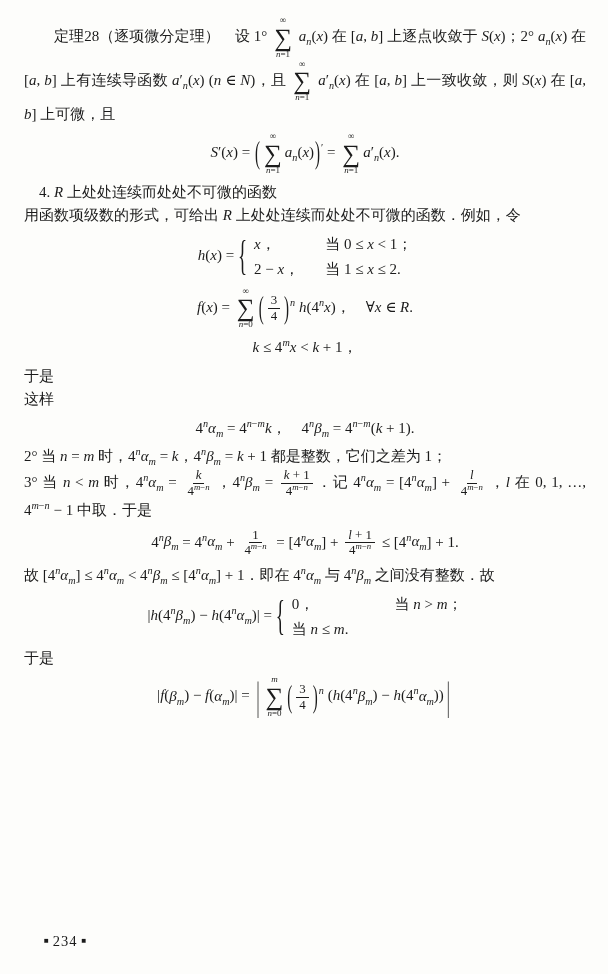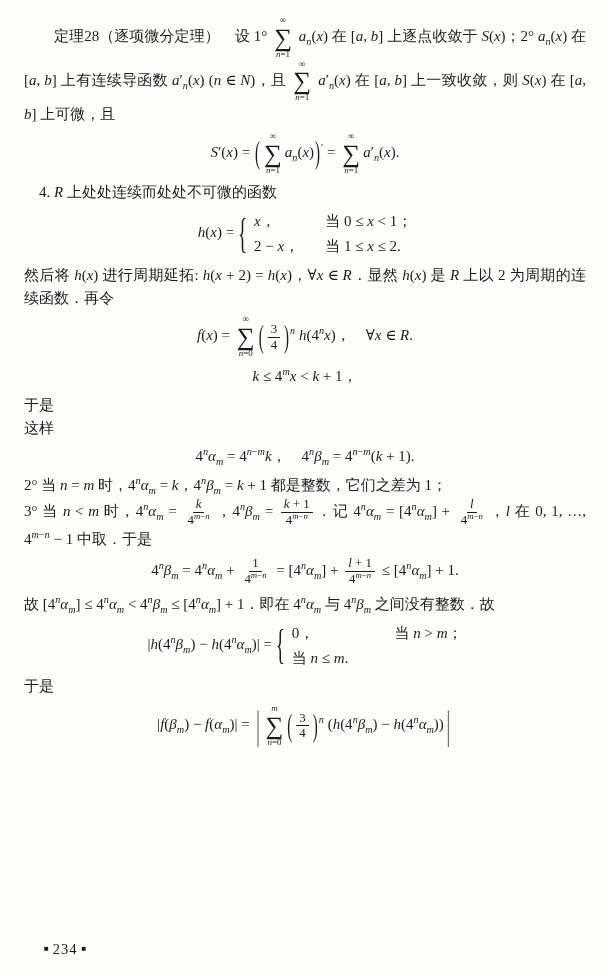--- a/index.html
+++ b/index.html
@@ -35,21 +35,21 @@
   .fr .fn{border-bottom:1px solid currentColor;padding:0 3px}
   .fr .fd{padding:0 3px}
   
   .bp{display:inline-block;transform:scaleY(2.15);vertical-align:middle;margin:0 1px}
   .vb{display:inline-block;transform:scaleY(2.6);vertical-align:middle;margin:0 3px}
   .brc{display:inline-block;transform:scaleY(2.25);vertical-align:middle;font-size:19px;margin-right:7px}
   
   .cases{display:inline-flex;align-items:center;vertical-align:middle;text-align:left;text-indent:0}
   .cases .cc{display:grid;grid-template-columns:auto auto;column-gap:26px;row-gap:2px}
   .cases.wide .cc{column-gap:46px}
-  .footer{position:absolute;left:40px;bottom:14px;font-size:14.5px;letter-spacing:1px}
+  .footer{position:absolute;left:40px;bottom:22px;font-size:14.5px;letter-spacing:1px}
   .footer .mk{font-size:8px;vertical-align:3px;letter-spacing:0;margin:0 4px}
 </style>
 </head>
 <body>
 
 <div class="page">
 
   <div class="para ind"><b>定理28（逐项微分定理）</b>　设 1° <span class="ms">
         <span class="mt">∞</span>
         <span class="sg">∑</span>
@@ -65,32 +65,32 @@
         <span class="sg">∑</span>
         <span class="mb"><i>n</i>=1</span>
       </span><i>a<sub>n</sub></i>(<i>x</i>)<span class="bp">)</span><sup>′</sup> = <span class="ms">
         <span class="mt">∞</span>
         <span class="sg">∑</span>
         <span class="mb"><i>n</i>=1</span>
       </span><i>a</i>′<sub><i>n</i></sub>(<i>x</i>).</div>
 
   <div class="para ind1 mt6">4. <b><i>R</i></b> 上处处连续而处处不可微的函数</div>
 
+  <div class="para">用函数项级数的形式，可给出 <b><i>R</i></b> 上处处连续而处处不可微的函数．例如，令</div>
 
   <div class="disp"><i>h</i>(<i>x</i>) = <span class="cases">
         <span class="brc">{</span>
         <span class="cc">
           <span><i>x</i>，</span>
           <span>当 0 ≤ <i>x</i> &lt; 1；</span>
           <span>2 − <i>x</i>，</span>
           <span>当 1 ≤ <i>x</i> ≤ 2.</span>
         </span>
       </span></div>
 
-  <div class="para">然后将 <i>h</i>(<i>x</i>) 进行周期延拓: <i>h</i>(<i>x</i> + 2) = <i>h</i>(<i>x</i>)，∀<i>x</i> ∈ <b><i>R</i></b>．显然 <i>h</i>(<i>x</i>) 是 <b><i>R</i></b> 上以 2 为周期的连续函数．再令</div>
 
   <div class="disp"><i>f</i>(<i>x</i>) = <span class="ms">
         <span class="mt">∞</span>
         <span class="sg">∑</span>
         <span class="mb"><i>n</i>=0</span>
       </span><span class="bp">(</span><span class="fr">
         <span class="fn">3</span>
         <span class="fd">4</span>
       </span><span class="bp">)</span><sup><i>n</i></sup> <i>h</i>(4<sup><i>n</i></sup><i>x</i>)，　∀<i>x</i> ∈ <b><i>R</i></b>.</div>
 

